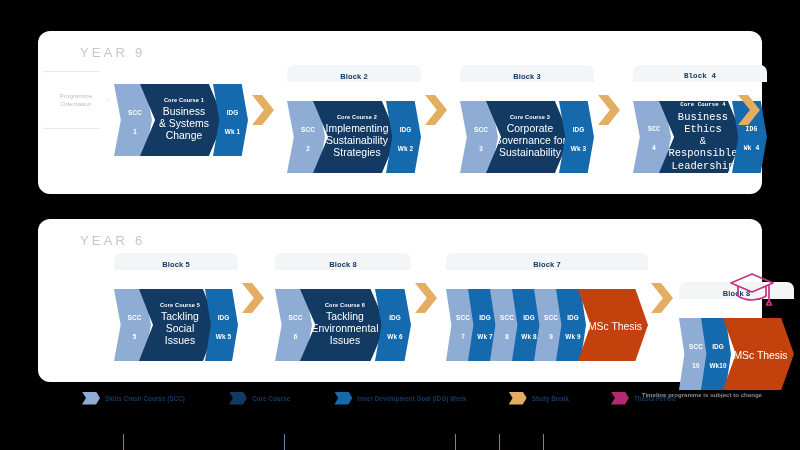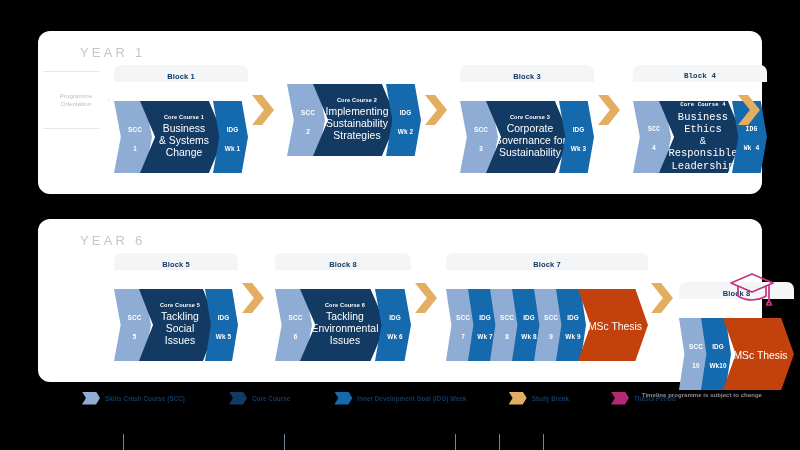--- a/index.html
+++ b/index.html
@@ -152,30 +152,27 @@
     font-size: 6px; font-weight: bold; color: #8e8e8e;
     white-space: nowrap; letter-spacing: .05px;
   }
 </style>
 </head>
 <body>
 
 <div id="root">
 
   <div class="year-panel" id="panel-year1">
-    <div class="year-label">YEAR 1</div>
+    <div class="year-label">YEAR 9</div>
 
     <div class="orientation">
       <span>Programme<br>Orientation</span>
     </div>
 
     <div class="block" id="y1b1" style="left:76px; width:134px;">
-      <div class="block-header">
-        <span>Block 1</span>
-      </div>
       <div class="chev-row">
         <div class="chev chev-scc first" style="left:0px;  width:38px;">
           <div class="inner">
             <span class="lbl-small">SCC</span><br>
             <span class="lbl-small">1</span>
           </div>
         </div>
         <div class="chev chev-core" style="left:26px; width:84px;">
           <div class="inner">
             <span class="lbl-course-tag">Core Course 1</span>
@@ -192,20 +189,23 @@
       <div class="callout">
         <div class="stem" style="left:9px; top:91px; height:22px;"></div>
         <div class="dot" style="left:5px; top:112px;"></div>
         <div class="ctext" style="left:19px; top:108px;">Persuasive<br>Communication</div>
       </div>
     </div>
 
     <div class="break-arrow" style="left:214px; top:64px;"></div>
 
     <div class="block" id="y1b2" style="left:249px; width:134px;">
+      <div class="block-header">
+        <span>Block 2</span>
+      </div>
       <div class="chev-row">
         <div class="chev chev-scc first" style="left:0px;  width:38px;">
           <div class="inner">
             <span class="lbl-small">SCC</span><br>
             <span class="lbl-small">2</span>
           </div>
         </div>
         <div class="chev chev-core" style="left:26px; width:84px;">
           <div class="inner">
             <span class="lbl-course-tag">Core Course 2</span>

